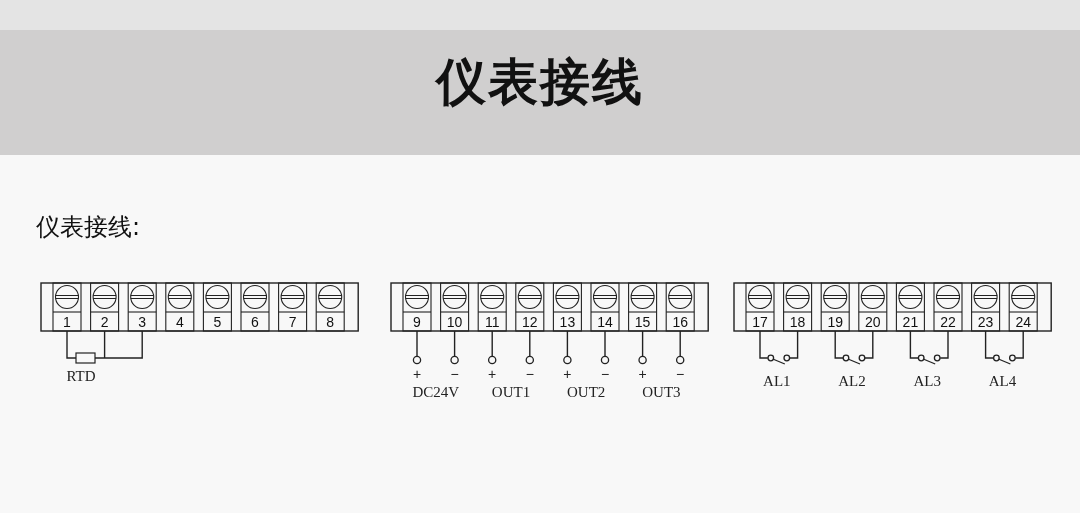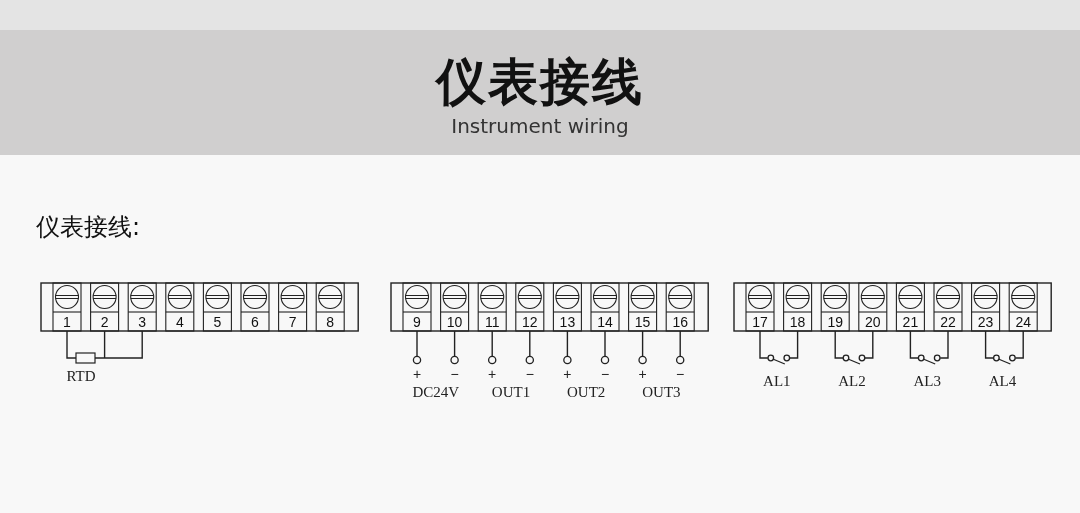--- a/index.html
+++ b/index.html
@@ -16,21 +16,20 @@
   .lbl { font-family:"Liberation Serif","DejaVu Serif",serif; font-size:15px; fill:#222; }
   .num { font-family:"Liberation Sans","DejaVu Sans",sans-serif; font-size:14px; fill:#111; }
   .sign { font-family:"Liberation Sans","DejaVu Sans",sans-serif; font-size:14px; fill:#222; }
 </style>
 </head>
 <body>
 
 <div class="topstrip"></div>
 <div class="band">
   <div class="band-title">仪表接线</div>
-  <div class="band-sub">Instrument wiring</div>
 </div>
 
 <div class="section-title">仪表接线:</div>
 
 <svg class="diagram" width="1080" height="513" xmlns="http://www.w3.org/2000/svg">
   <g id="blocks">
       <g>
         <rect x="41" y="283" width="317.2" height="48" fill="none" stroke="#222222" stroke-width="1.4"></rect>
         <g>
           <rect x="53" y="283" width="28" height="48" fill="none" stroke="#222222" stroke-width="1.1"></rect>

